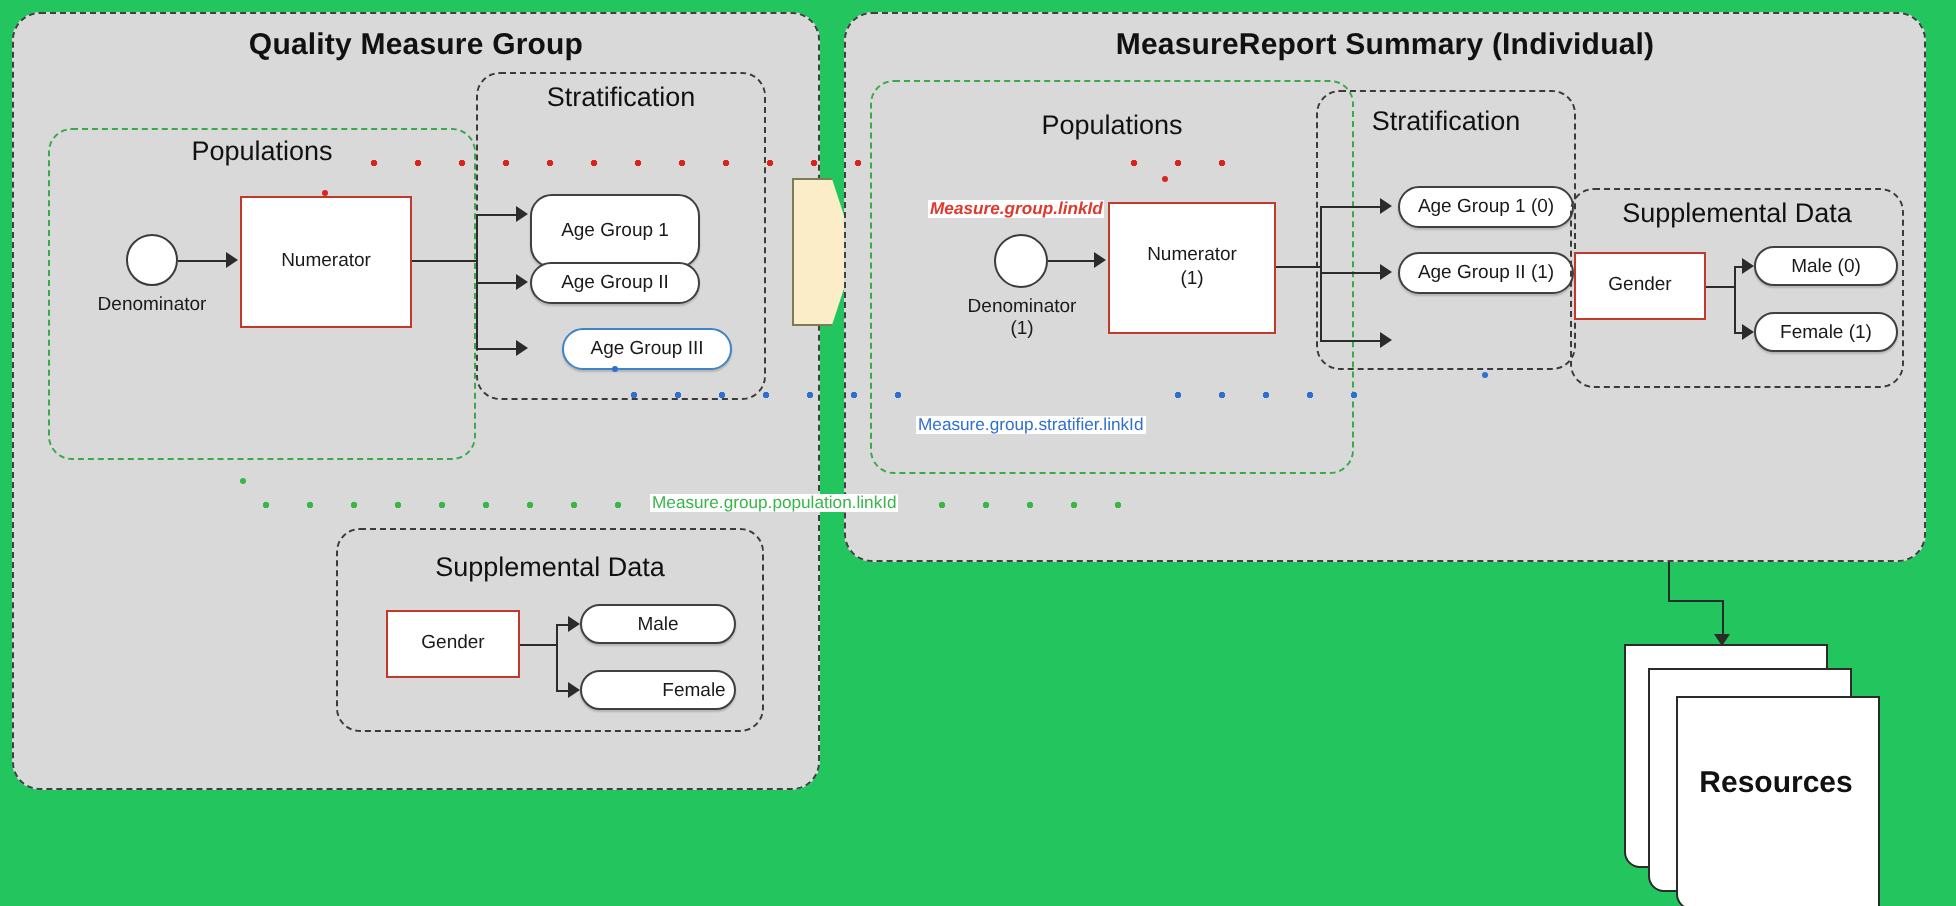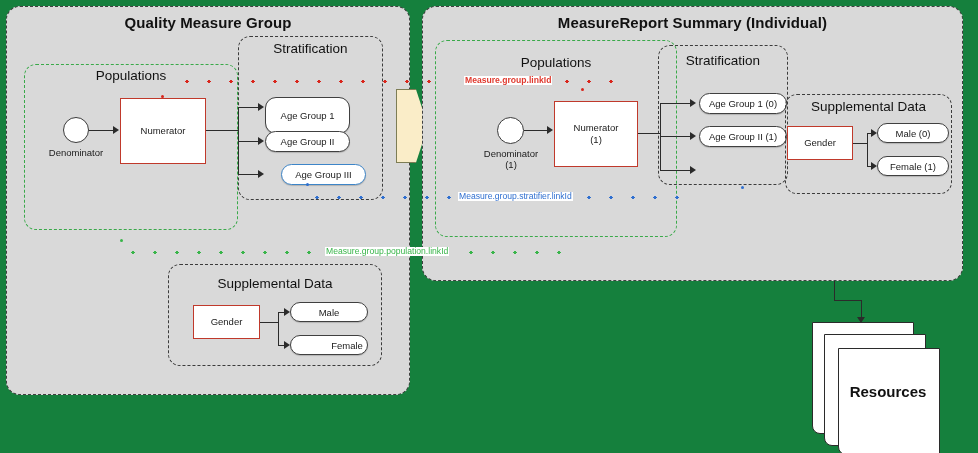--- a/index.html
+++ b/index.html
@@ -1,17 +1,17 @@
 <!DOCTYPE html>
 <html><head>
 <meta charset="utf-8">
 <style>
   html,body{margin:0;padding:0;background:#ffffff;}
   body{font-family:"Liberation Sans",sans-serif;}
-  #stage{position:relative;width:978px;height:453px;overflow:hidden;background:#15803d;}
+  #stage{position:relative;width:978px;height:453px;overflow:hidden;background:#22c55e;}
 
   
   .abs{position:absolute;box-sizing:border-box;}
 
   
   .panel{
     background:#d9d9d9;
     border:1.6px dashed #404040;
     border-radius:14px;
   }
@@ -84,21 +84,21 @@
   .trace.green{background-image:radial-gradient(circle,#39b54a 1.6px,transparent 1.7px);background-size:22px 3px;background-repeat:repeat-x;}
   .dot{position:absolute;width:3.4px;height:3.4px;border-radius:50%;}
   .dot.red{background:#d9261c;}
   .dot.blue{background:#2f6fd0;}
   .dot.green{background:#39b54a;}
 
   .trace-label{
     position:absolute;background:#fff;padding:0 1px;white-space:nowrap;
     font-size:8.6px;line-height:1.1;
   }
-  .trace-label.red{color:#e03a2f;font-weight:bold;}
+  .trace-label.red{color:#e03a2f;font-style:italic;font-weight:bold;margin-top:24px;}
   .trace-label.blue{color:#2f6fd0;}
   .trace-label.green{color:#39b54a;}
 
   
   .chevron{
     position:absolute;background:#faedc8;border:1.2px solid #7d7d55;
     clip-path:polygon(0% 0%, 62% 0%, 100% 50%, 62% 100%, 0% 100%);
   }
 
   
@@ -241,21 +241,21 @@
   </div>
 
   <div class="trace red" style="left:176px;top:80px;width:262px;"></div>
   <div class="trace red" style="left:556px;top:80px;width:66px;"></div>
   <div class="trace-label red" style="left:464px;top:76px;">Measure.group.linkId</div>
   <div class="dot red" style="left:161px;top:95px;"></div>
   <div class="dot red" style="left:581px;top:88px;"></div>
 
   <div class="trace blue" style="left:306px;top:196px;width:148px;"></div>
   <div class="trace blue" style="left:578px;top:196px;width:112px;"></div>
-  <div class="trace-label blue" style="left:458px;top:192px;">Measure.group.stratifier.linkId</div>
+  <div class="trace-label blue" style="left:458px;top:208px;">Measure.group.stratifier.linkId</div>
   <div class="dot blue" style="left:306px;top:183px;"></div>
   <div class="dot blue" style="left:741px;top:186px;"></div>
 
   <div class="trace green" style="left:122px;top:251px;width:200px;"></div>
   <div class="trace green" style="left:460px;top:251px;width:110px;"></div>
   <div class="trace-label green" style="left:325px;top:247px;">Measure.group.population.linkId</div>
   <div class="dot green" style="left:120px;top:239px;"></div>
 
   <div class="ln-v" style="left:834px;top:281px;height:19px;"></div>
   <div class="ln-h" style="left:834px;top:300px;width:27px;"></div>

